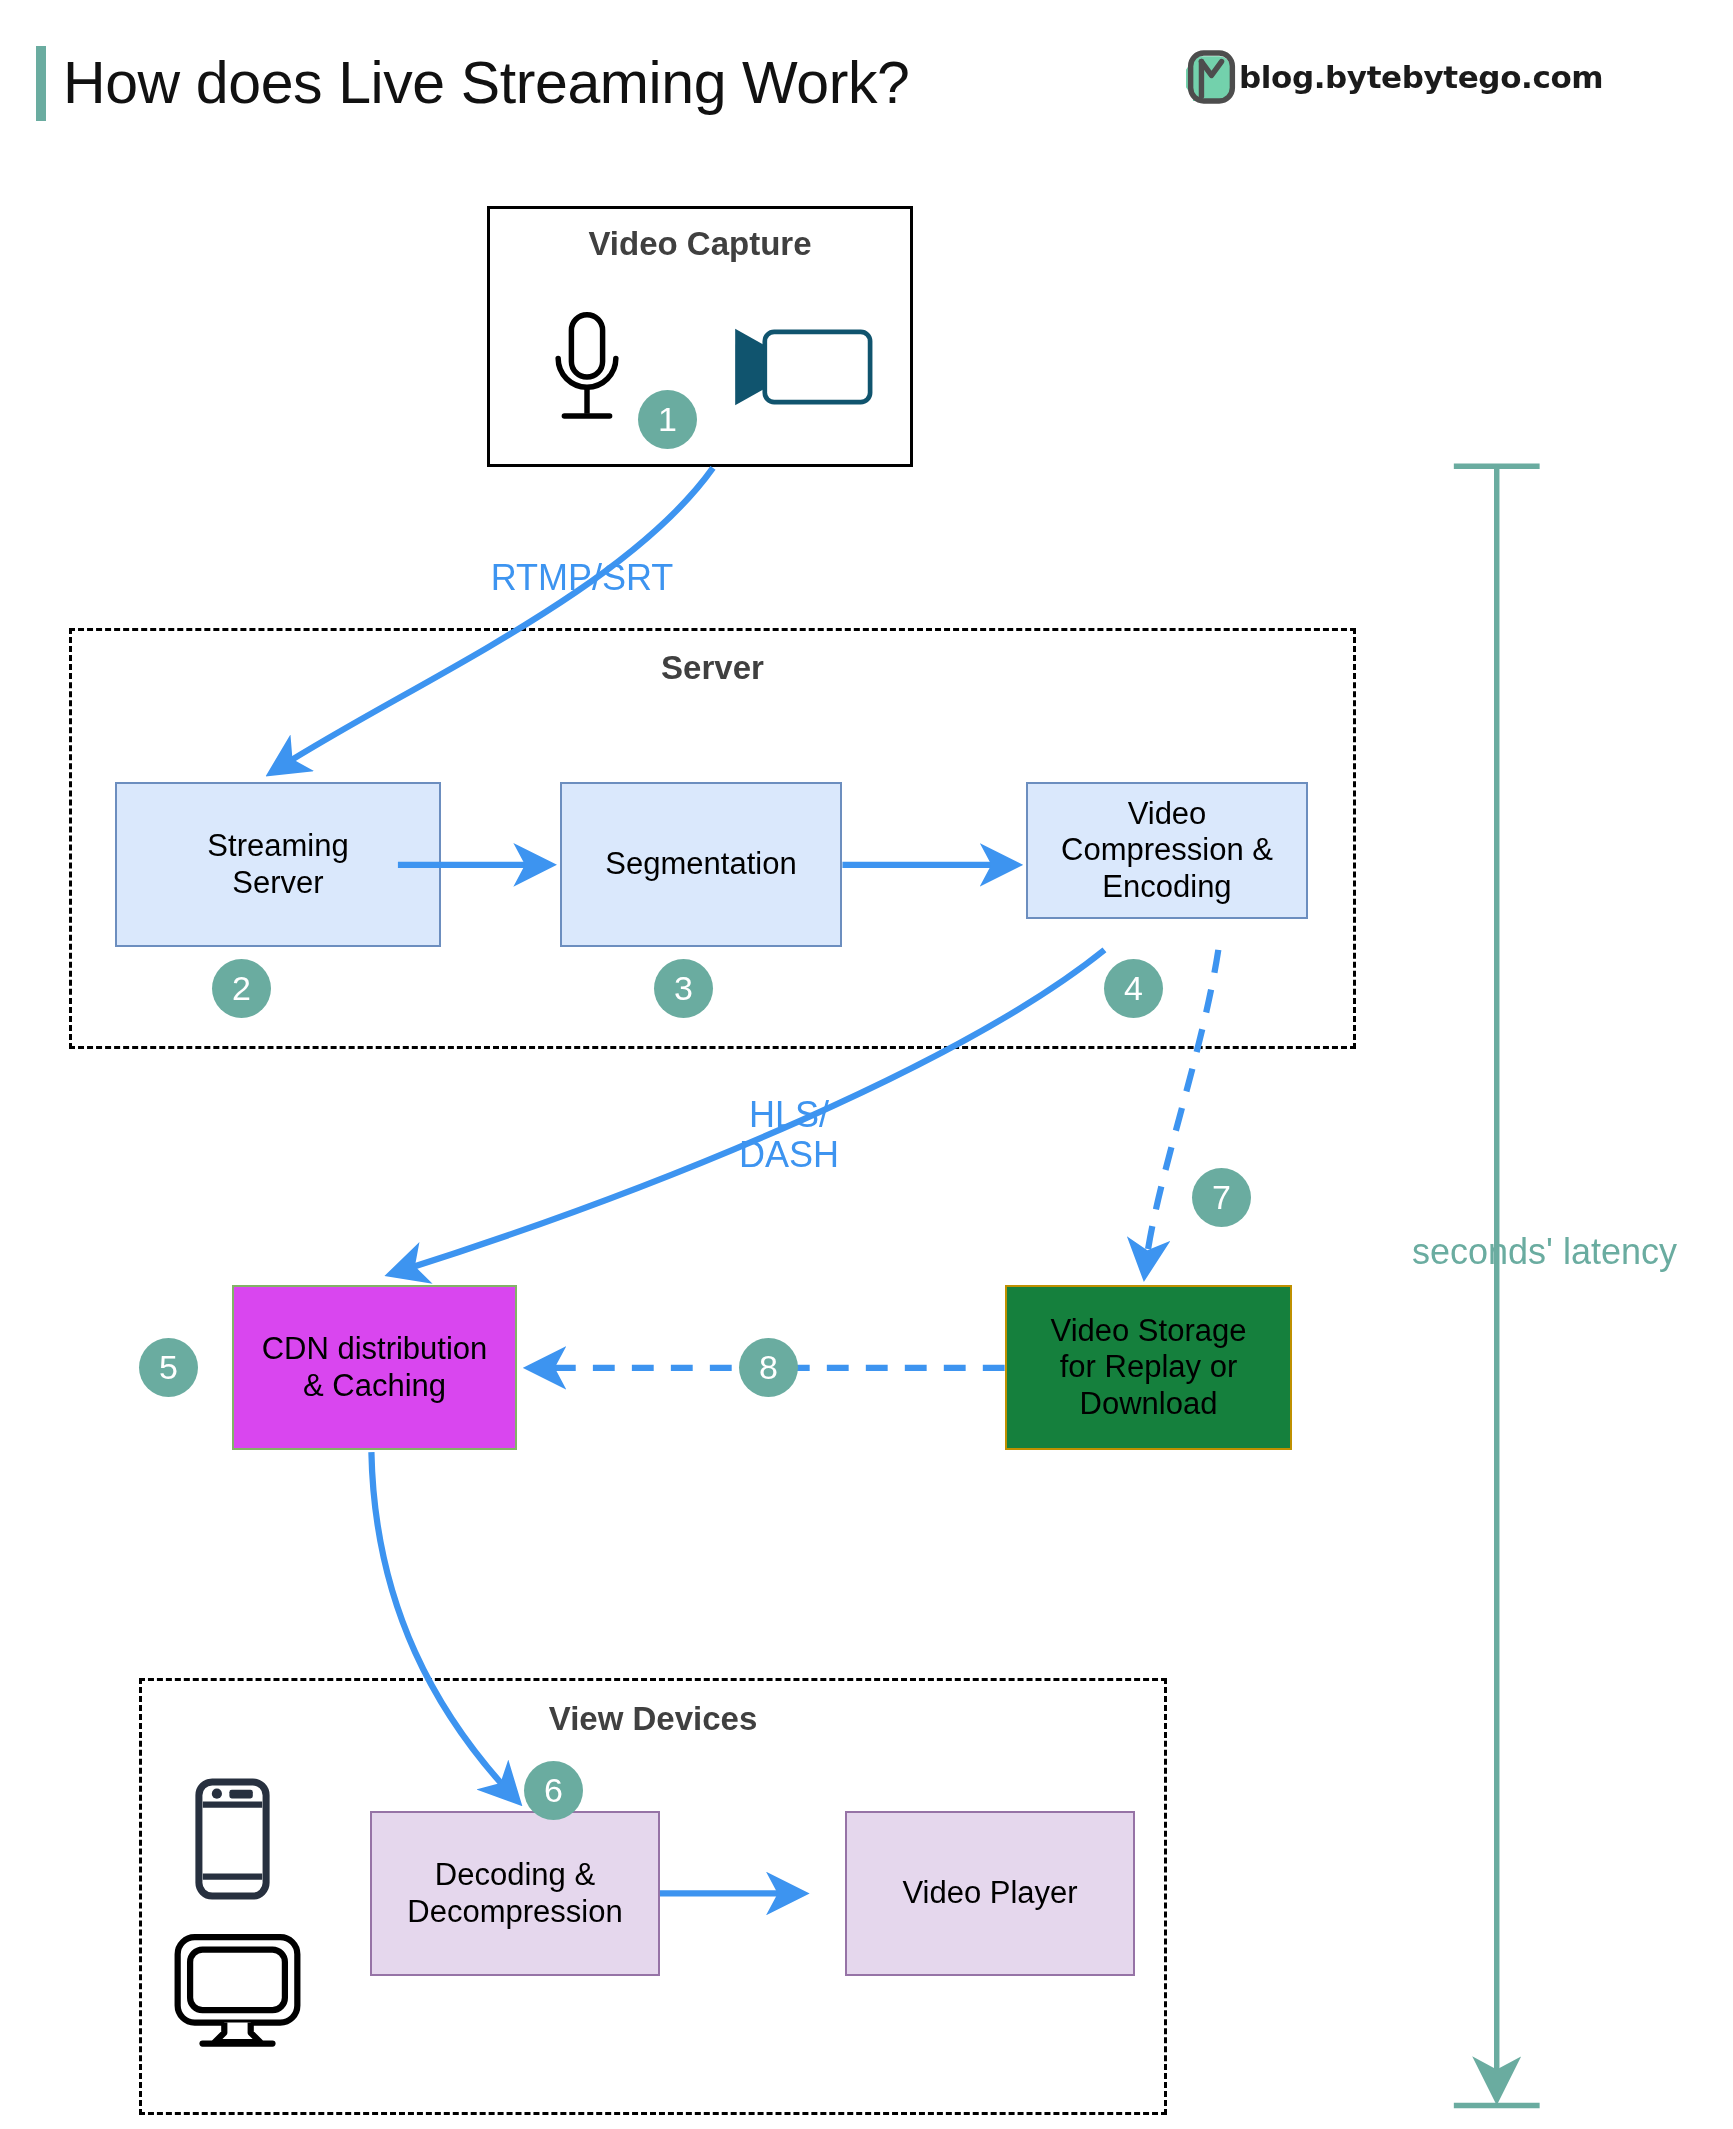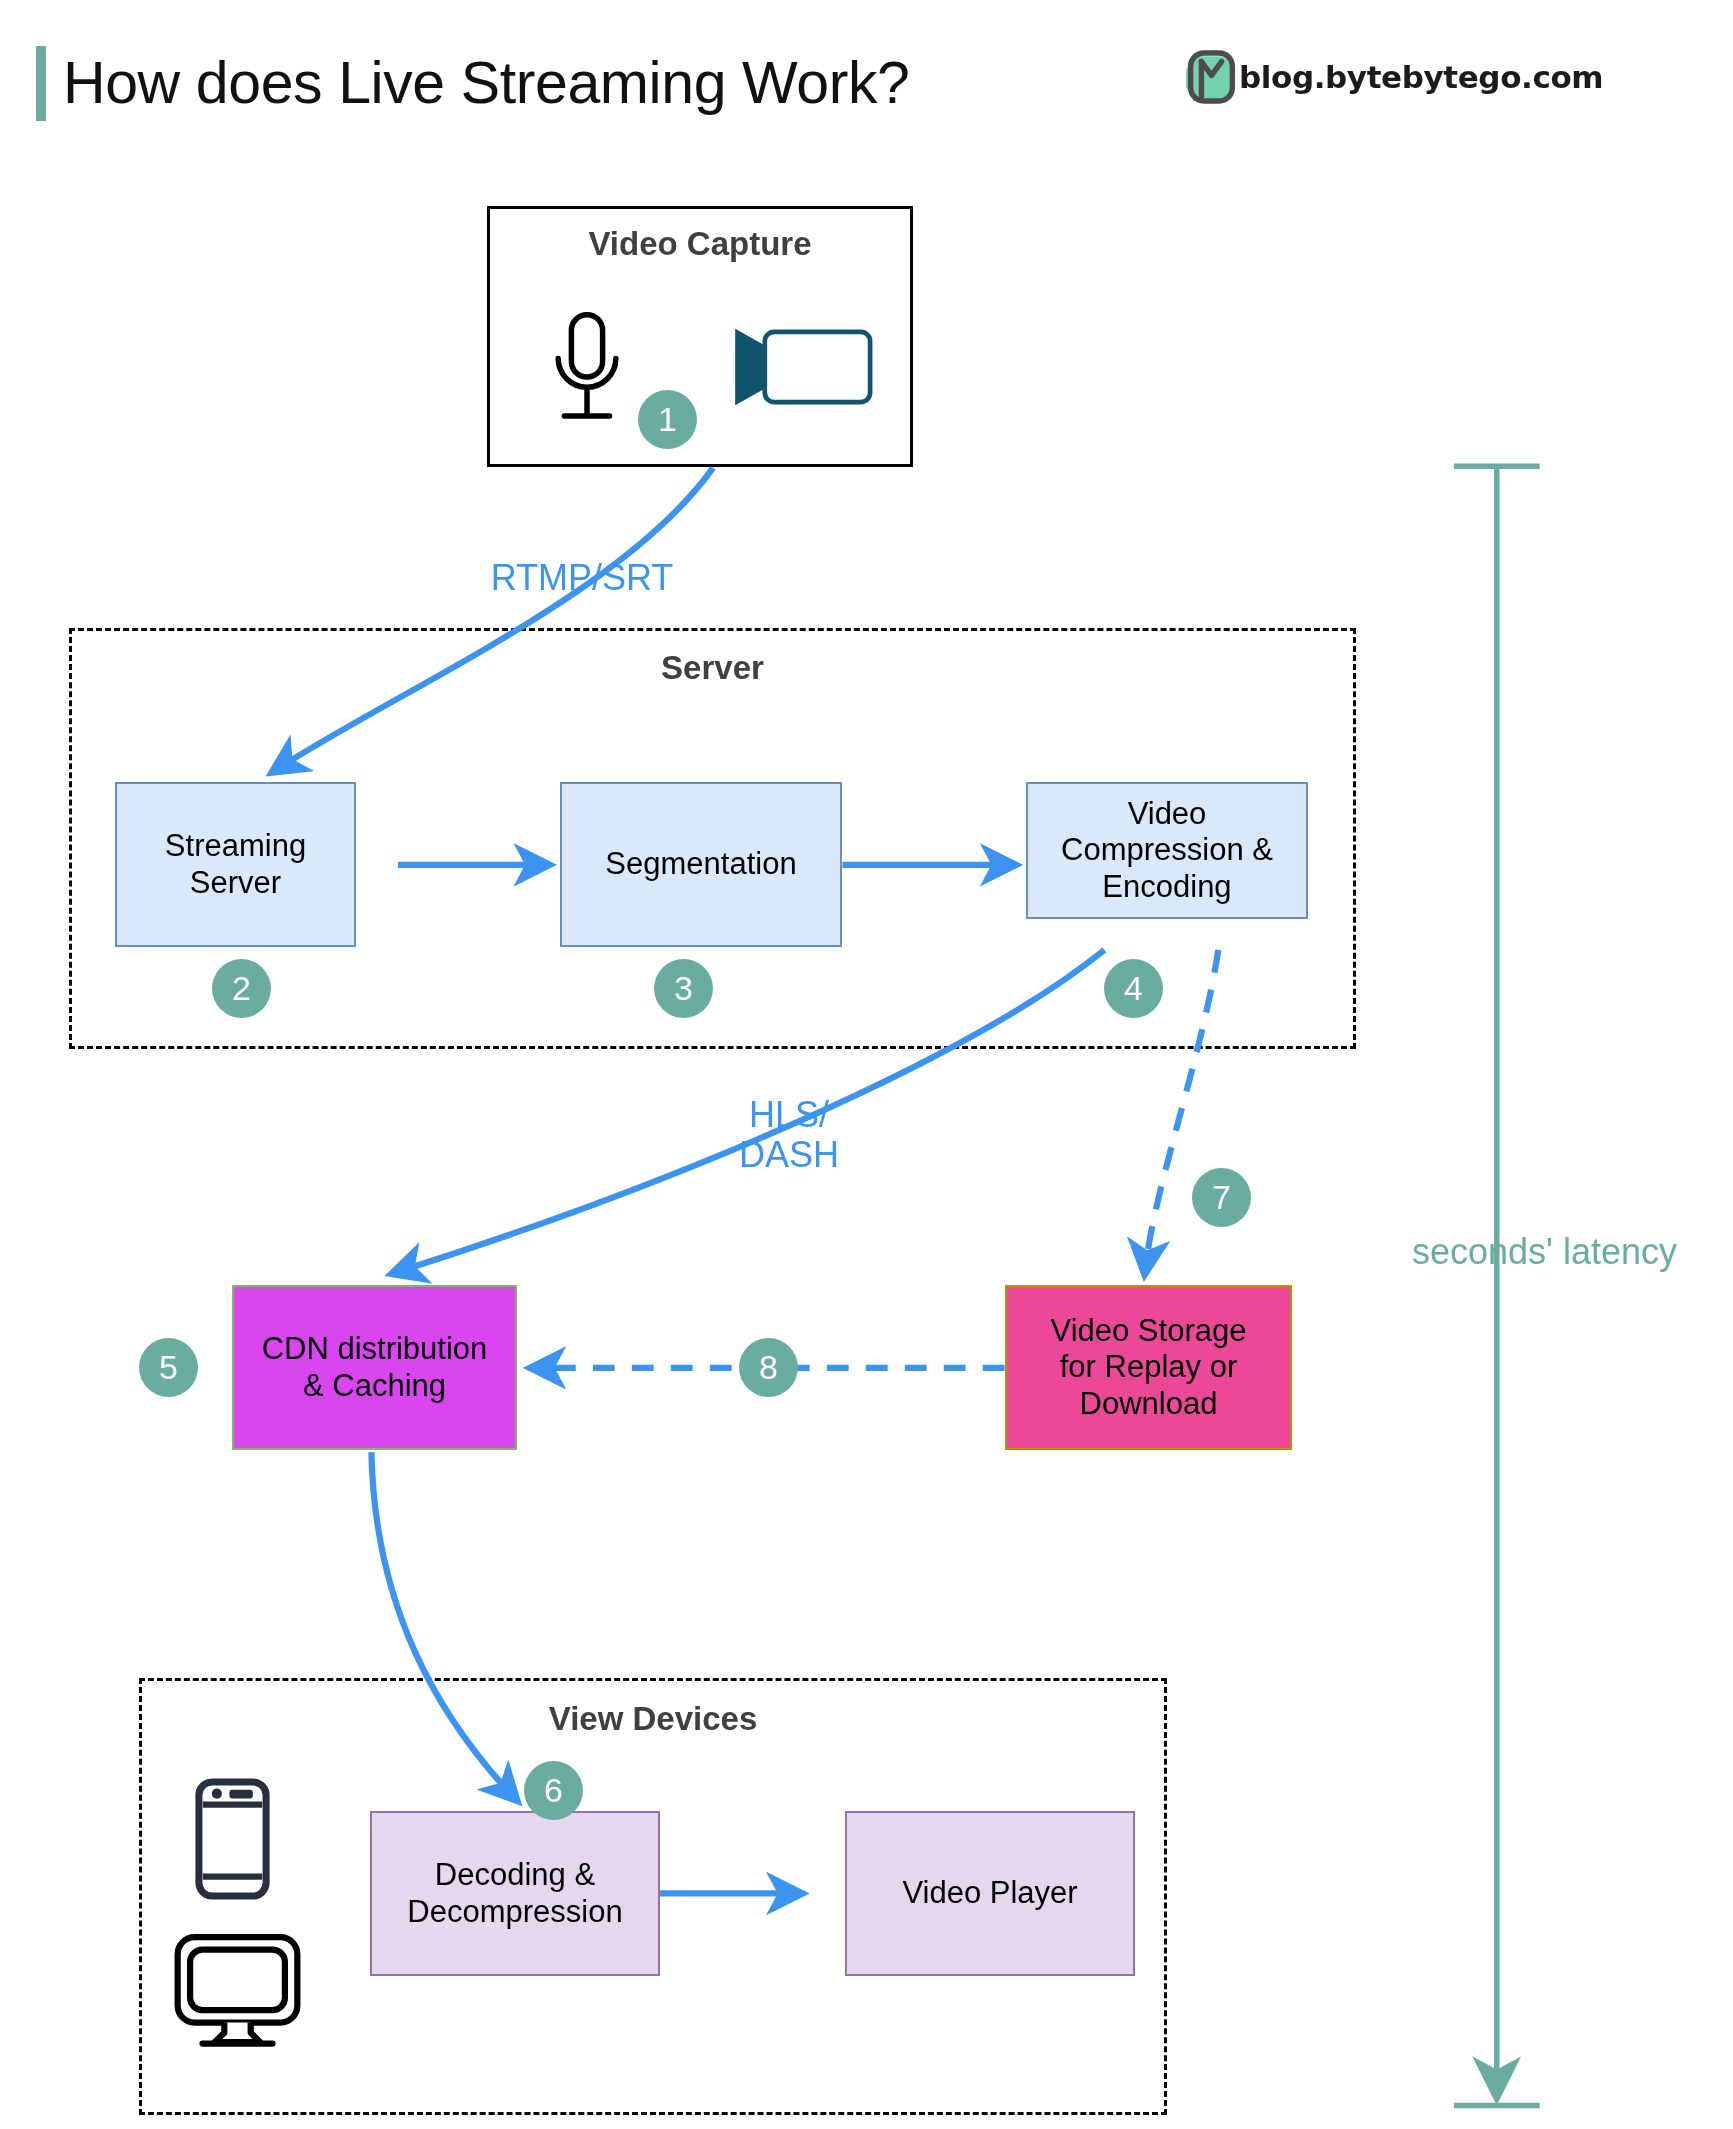--- a/index.html
+++ b/index.html
@@ -21,21 +21,21 @@
   #brand-text{font-size:31px;color:#1b1b1b;margin-left:2px;font-weight:bold;letter-spacing:-0.4px;
               font-family:"DejaVu Sans",sans-serif;white-space:nowrap;}
 
   
   .node{position:absolute;box-sizing:border-box;display:flex;align-items:center;justify-content:center;
         text-align:center;line-height:1.17;color:#000000;font-size:31px;}
   .node span{display:block;padding:0 6.2px;}
 
   .n-blue{background:#dae8fc;border:2.3px solid #6c8ebf;}
   .n-green{background:#d946ef;border:2.3px solid #82b366;}
-  .n-orange{background:#ec4899;border:2.3px solid #bf9000;}
+  .n-orange{background:#15803d;border:2.3px solid #bf9000;}
   .n-purple{background:#e5d7ed;border:2.3px solid #9673a6;}
 
   
   .group-box{position:absolute;box-sizing:border-box;background:transparent;}
   .solid-group{border:3.9px solid #000000;}
   .dashed-group{border:3.9px dashed #000000;}
   .group-title{position:absolute;font-size:33px;font-weight:bold;color:#404040;text-align:center;white-space:nowrap;}
 
   
   .badge{position:absolute;width:59px;height:59px;border-radius:50%;background:#6aaca0;
@@ -110,21 +110,21 @@
 
   <div class="icon-wrap" style="left:173px;top:1933px;width:129px;height:117px;">
     <svg viewBox="0 0 166 150" width="129" height="117">
       <rect x="6" y="5" width="154" height="110" rx="22" ry="22" fill="#ffffff" stroke="#000" stroke-width="8"></rect>
       <rect x="22" y="21" width="122" height="78" rx="16" ry="16" fill="#ffffff" stroke="#000" stroke-width="8"></rect>
       <path d="M66 115 L66 128 L54 140 L112 140 L100 128 L100 115" fill="#ffffff" stroke="#000" stroke-width="8" stroke-linejoin="round"></path>
       <line x1="38" y1="142" x2="128" y2="142" stroke="#000" stroke-width="8" stroke-linecap="round"></line>
     </svg>
   </div>
 
-  <div class="node n-blue" style="left:115px;top:782px;width:241px;height:165px;">
+  <div class="node n-blue" style="left:115px;top:782px;width:326px;height:165px;">
     <span>Streaming<br>Server</span>
   </div>
 
   <div class="node n-blue" style="left:560px;top:782px;width:282px;height:165px;">
     <span>Segmentation</span>
   </div>
 
   <div class="node n-blue" style="left:1026px;top:782px;width:282px;height:137px;">
     <span>Video<br>Compression &amp;<br>Encoding</span>
   </div>

